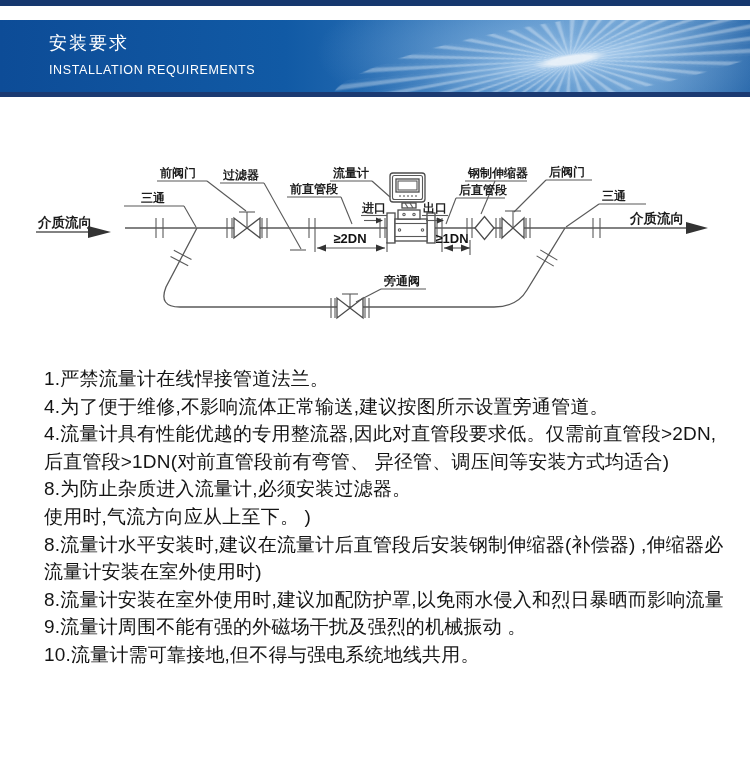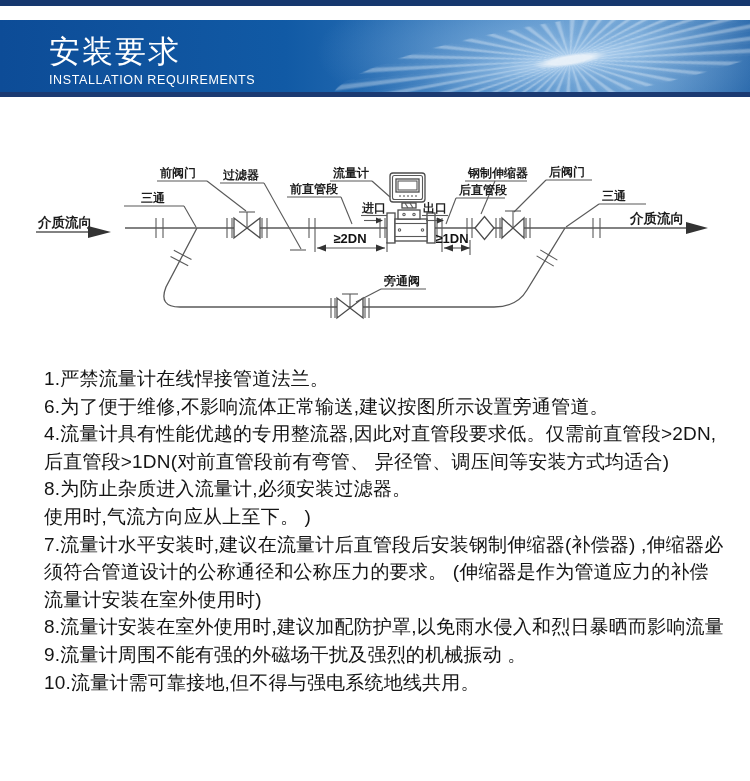--- a/index.html
+++ b/index.html
@@ -30,22 +30,22 @@
     background:
       radial-gradient(closest-side, rgba(255,255,255,0.95) 0 9%, rgba(215,235,252,0.55) 16%, rgba(190,220,246,0.25) 34%, rgba(190,220,246,0.0) 62%),
       repeating-conic-gradient(rgba(255,255,255,0) 0deg 3deg, rgba(255,255,255,0.38) 4.5deg 6deg, rgba(255,255,255,0.04) 7.5deg 9deg);
     transform:scaleY(0.42); filter:blur(0.6px); opacity:0.85;
   }
   .banner-glow {
     position:absolute; inset:0;
     background:radial-gradient(ellipse 330px 110px at 73% 45%, rgba(180,212,242,0.55), rgba(180,212,242,0) 70%);
   }
   .banner-text { position:absolute; left:49px; top:11px; color:#ffffff; z-index:3; }
-  .title-cn { font-size:31px; font-weight:500; letter-spacing:2px; }
-  .title-en { font-size:12.5px; font-weight:500; letter-spacing:0.6px; }
+  .title-cn { font-size:18px; font-weight:500; letter-spacing:2px; }
+  .title-en { font-size:12.5px; font-weight:500; letter-spacing:0.6px; margin-top:8px; }
 
   
   svg.diagram { position:absolute; top:148px; left:0; }
   .pipe { stroke:#595959; stroke-width:1.3; fill:none; }
   .thin { stroke:#595959; stroke-width:1.1; fill:none; }
   .part { stroke:#4c4c4c; stroke-width:1.3; fill:#ffffff; }
   .solid { fill:#333333; stroke:none; }
   .lbl { font-family:"Liberation Sans","DejaVu Sans",sans-serif; font-size:12px; font-weight:bold; fill:#1c1c1c; }
   .lbl-big { font-family:"Liberation Sans","DejaVu Sans",sans-serif; font-size:13.5px; font-weight:bold; fill:#1c1c1c; }
   .dim { font-family:"Liberation Sans","DejaVu Sans",sans-serif; font-size:13px; font-weight:bold; fill:#111; }
@@ -270,26 +270,25 @@
     </g>
     <g>
       <text class="lbl" x="384" y="285">旁通阀</text>
       <line class="thin" x1="381" y1="289" x2="426" y2="289"></line>
       <line class="thin" x1="381" y1="289" x2="356" y2="302"></line>
     </g>
   </svg>
 
   <div class="reqs">
     <div class="req-line">1.严禁流量计在线悍接管道法兰。</div>
-    <div class="req-line">6.为了便于维修,不影响流体正常输送,建议按图所示设置旁通管道。</div>
+    <div class="req-line">4.为了便于维修,不影响流体正常输送,建议按图所示设置旁通管道。</div>
     <div class="req-line">4.流量计具有性能优越的专用整流器,因此对直管段要求低。仅需前直管段&gt;2DN,</div>
     <div class="req-line">后直管段&gt;1DN(对前直管段前有弯管、 异径管、调压间等安装方式均适合)</div>
     <div class="req-line">8.为防止杂质进入流量计,必须安装过滤器。</div>
     <div class="req-line">使用时,气流方向应从上至下。 )</div>
-    <div class="req-line">7.流量计水平安装时,建议在流量计后直管段后安装钢制伸缩器(补偿器) ,伸缩器必</div>
-    <div class="req-line">须符合管道设计的公称通径和公称压力的要求。 (伸缩器是作为管道应力的补偿</div>
+    <div class="req-line">8.流量计水平安装时,建议在流量计后直管段后安装钢制伸缩器(补偿器) ,伸缩器必</div>
     <div class="req-line">流量计安装在室外使用时)</div>
     <div class="req-line">8.流量计安装在室外使用时,建议加配防护罩,以免雨水侵入和烈日暴晒而影响流量</div>
     <div class="req-line">9.流量计周围不能有强的外磁场干扰及强烈的机械振动 。</div>
     <div class="req-line">10.流量计需可靠接地,但不得与强电系统地线共用。</div>
   </div>
 
 </div>
 
 </body></html>

